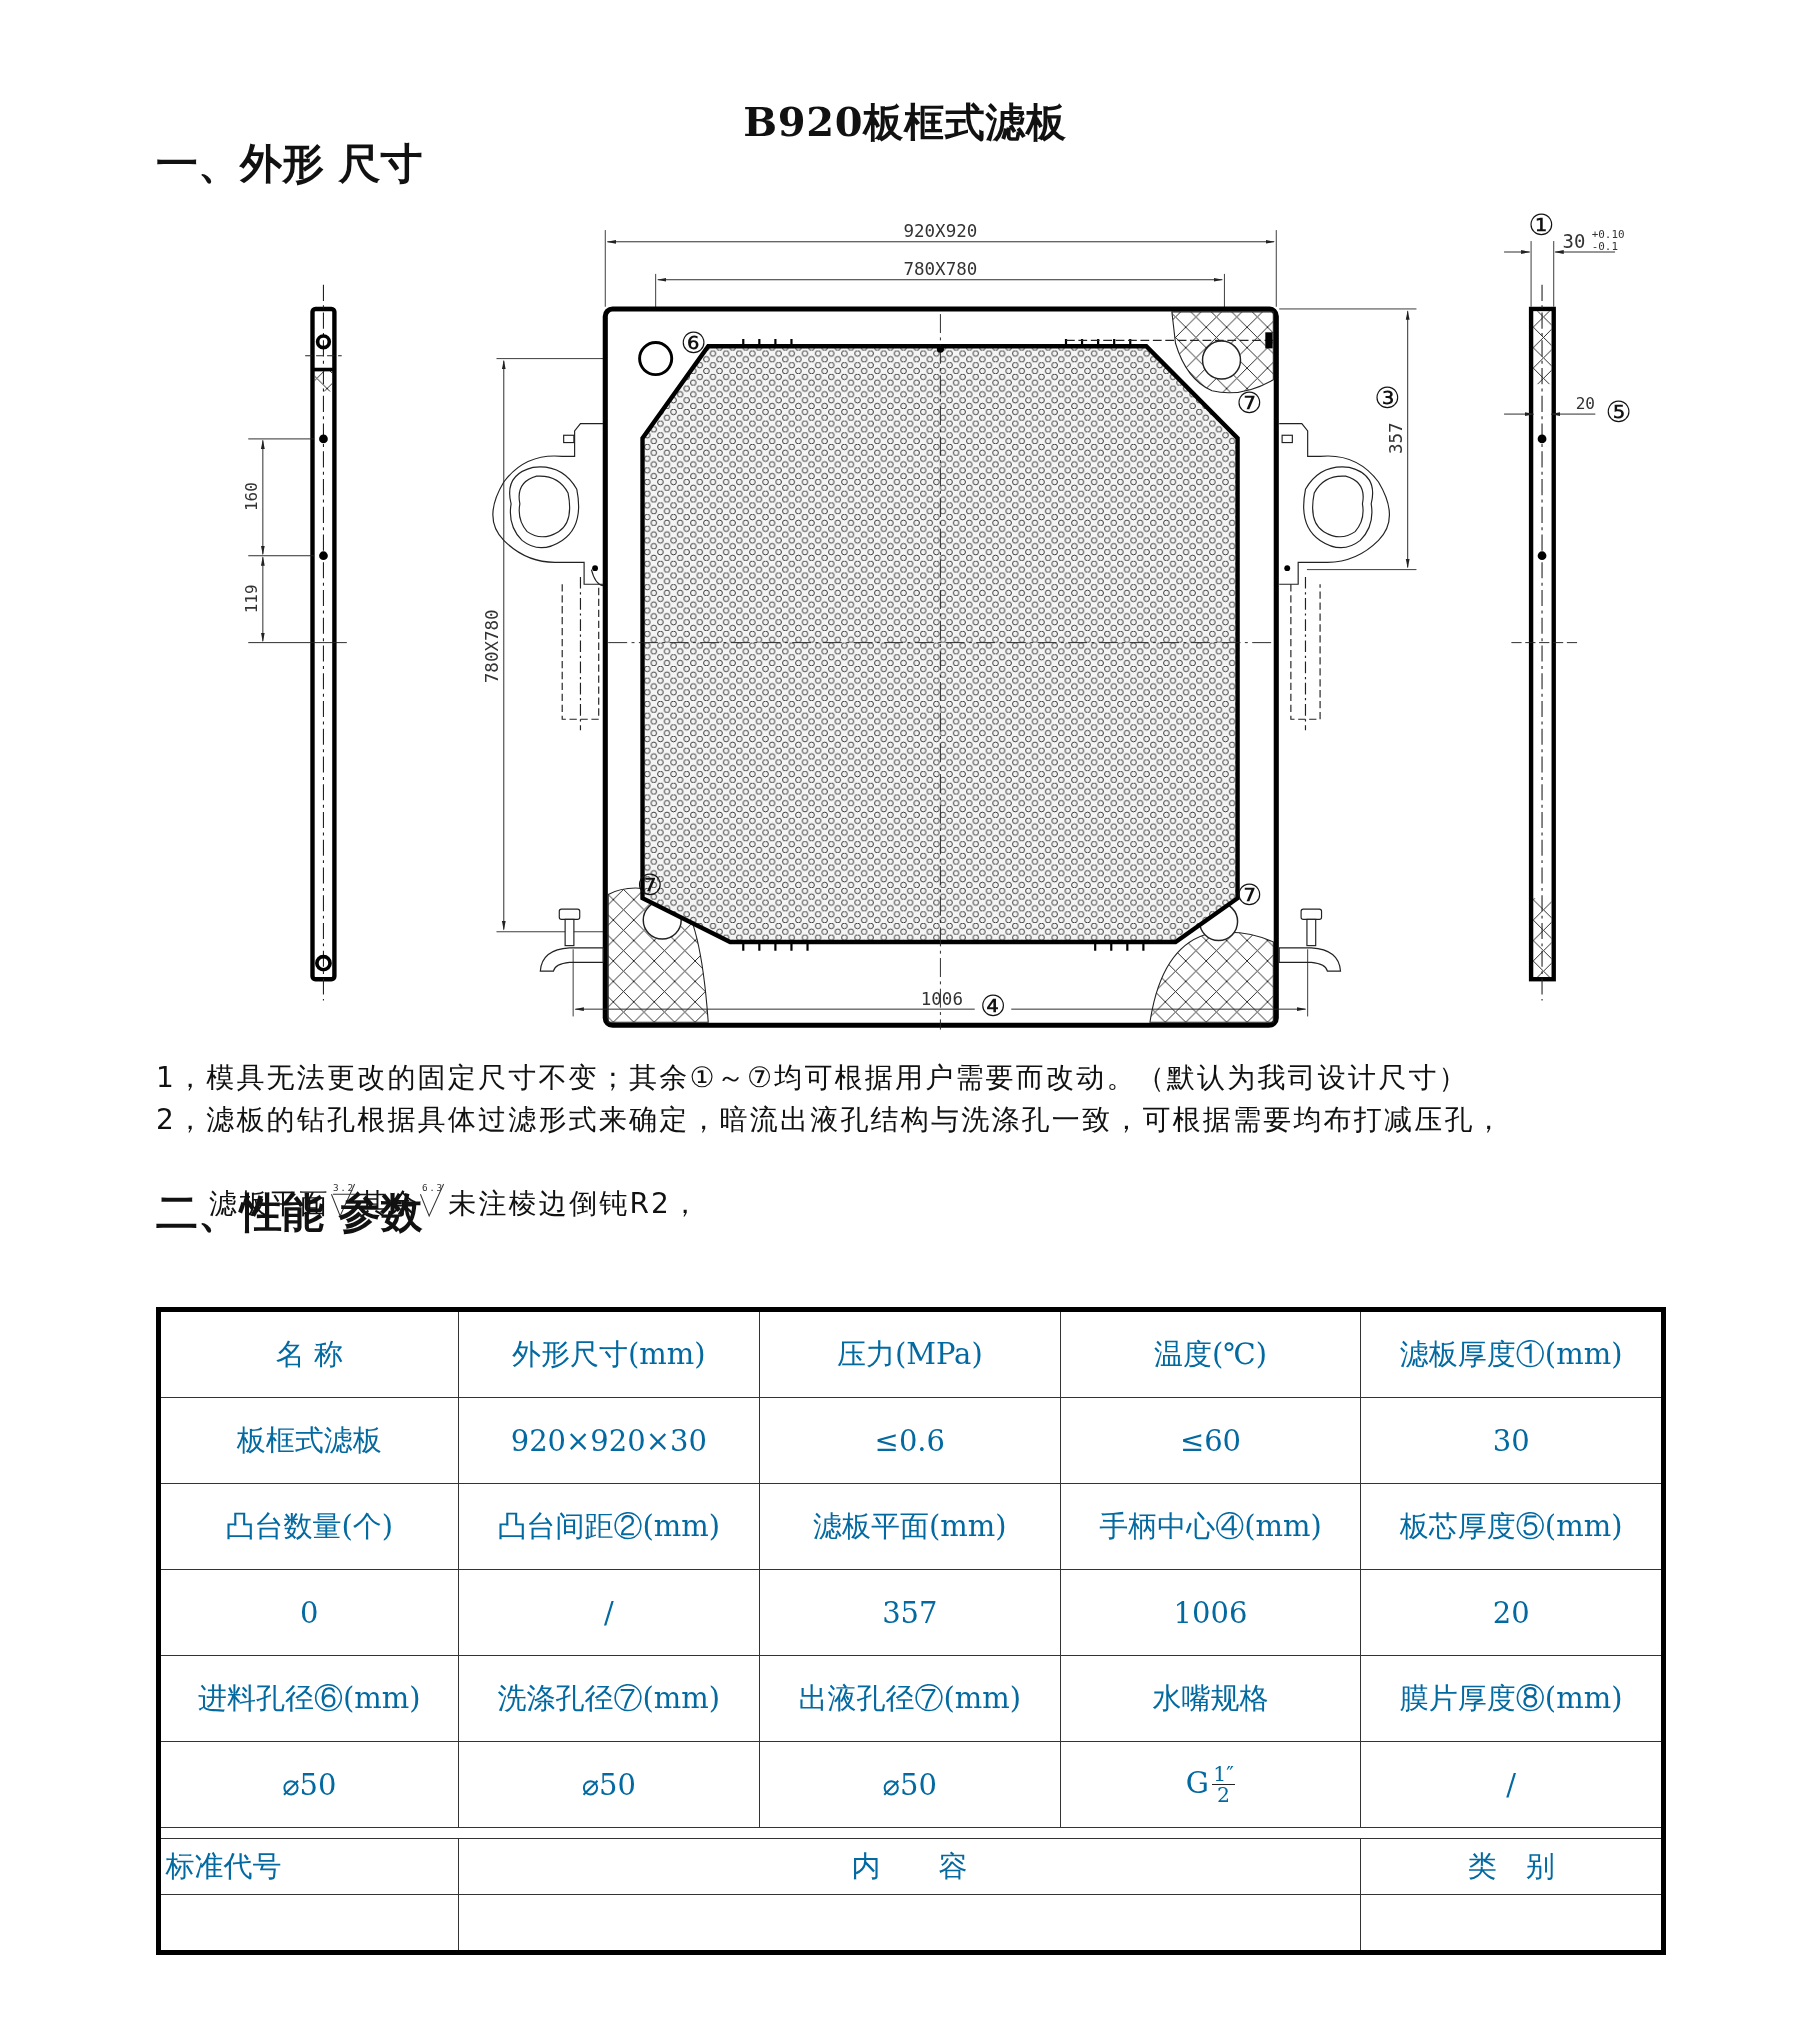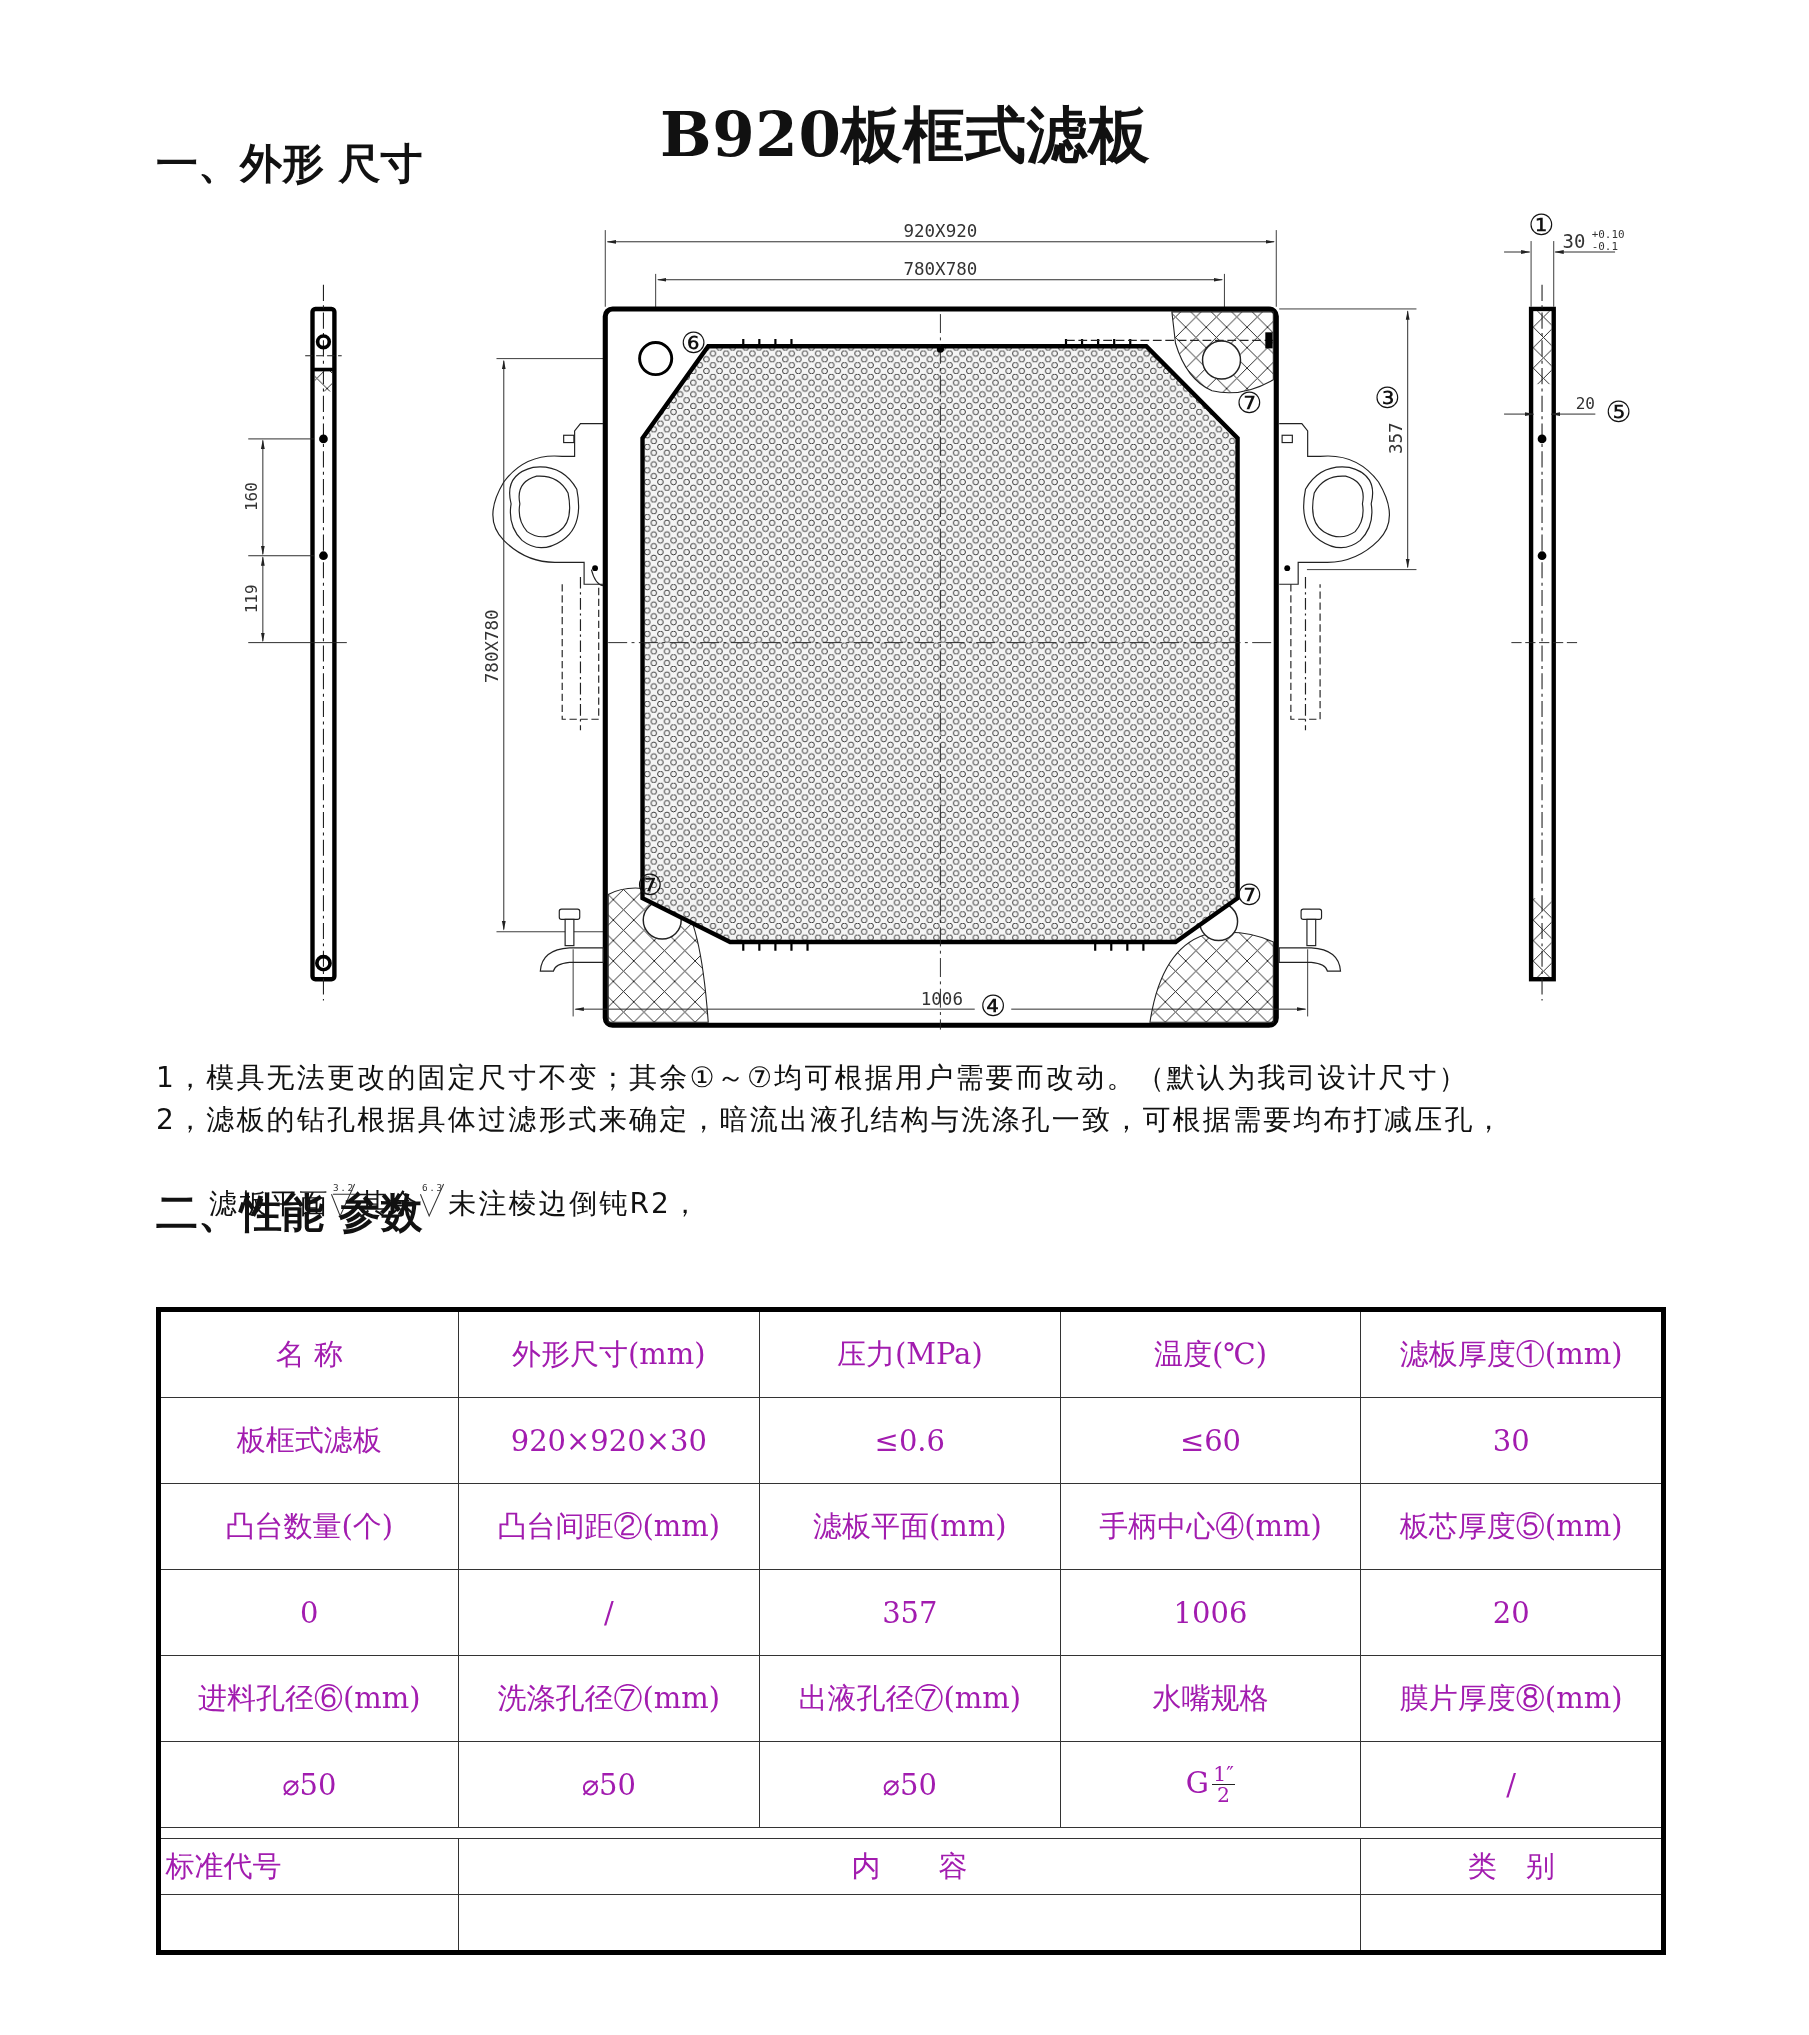--- a/index.html
+++ b/index.html
@@ -1,31 +1,31 @@
 <!DOCTYPE html>
 <html style="font-size:11.7px"><head>
 <meta charset="utf-8">
 <style>
   html, body { margin: 0; padding: 0; background: #ffffff; }
   body { width: 1810px; height: 2035px; position: relative; overflow: hidden;
          font-family: "DejaVu Serif", "Liberation Serif", serif; color: #111; }
   .abs { position: absolute; }
-  .title { left: 0; width: 1810px; top: 95px; text-align: center; font-size: 61px; font-weight: bold;
+  .title { left: 0; width: 1810px; top: 95px; text-align: center; font-size: 40px; font-weight: bold;
            font-family: "DejaVu Serif", "Liberation Serif", serif; letter-spacing: 0.7px; }
   .section { font-size: 42px; font-weight: bold; font-family: "DejaVu Serif", "Liberation Serif", serif; }
   .notes { left: 156px; top: 1057px; font-size: 28px; line-height: 42px;
            font-family: "DejaVu Sans", "Liberation Sans", sans-serif; letter-spacing: 2.2px; }
   .notes .line { white-space: nowrap; }
   .notes .indent { padding-left: 53px; }
   .rough { display: inline-block; position: relative; width: 29px; height: 38px; vertical-align: -5.8px; margin-top: 40px; }
   .rough svg { position: absolute; left: 0; top: 0; }
   .drawing { left: 0; top: 0; }
   table.spec { position: absolute; left: 156px; top: 1307px; width: 1510px; border-collapse: collapse;
                border: 5.1px solid #000; font-family: "DejaVu Serif", "Liberation Serif", serif; }
-  table.spec td { border: 1.5px solid #333; text-align: center; font-size: 29px; color: #a21caf; padding: 0; margin-left: 8px; }
+  table.spec td { border: 1.5px solid #333; text-align: center; font-size: 29px; color: #0369a1; padding: 0; margin-left: 8px; }
   table.spec tr.r1 td { height: 85px; }
   table.spec tr.gap td { height: 10.2px; }
   table.spec tr.r2 td { height: 55px; }
   table.spec td.left { text-align: left; padding-left: 4.4px; }
   .frac { display: inline-block; vertical-align: middle; text-align: center; font-size: 20.4px; line-height: 20.4px; margin-left: 2.9px; }
   .frac .num { display: block; border-bottom: 1.5px solid #222; padding: 0 1.5px; }
   .frac .den { display: block; }
 </style>
 </head>
 <body>

